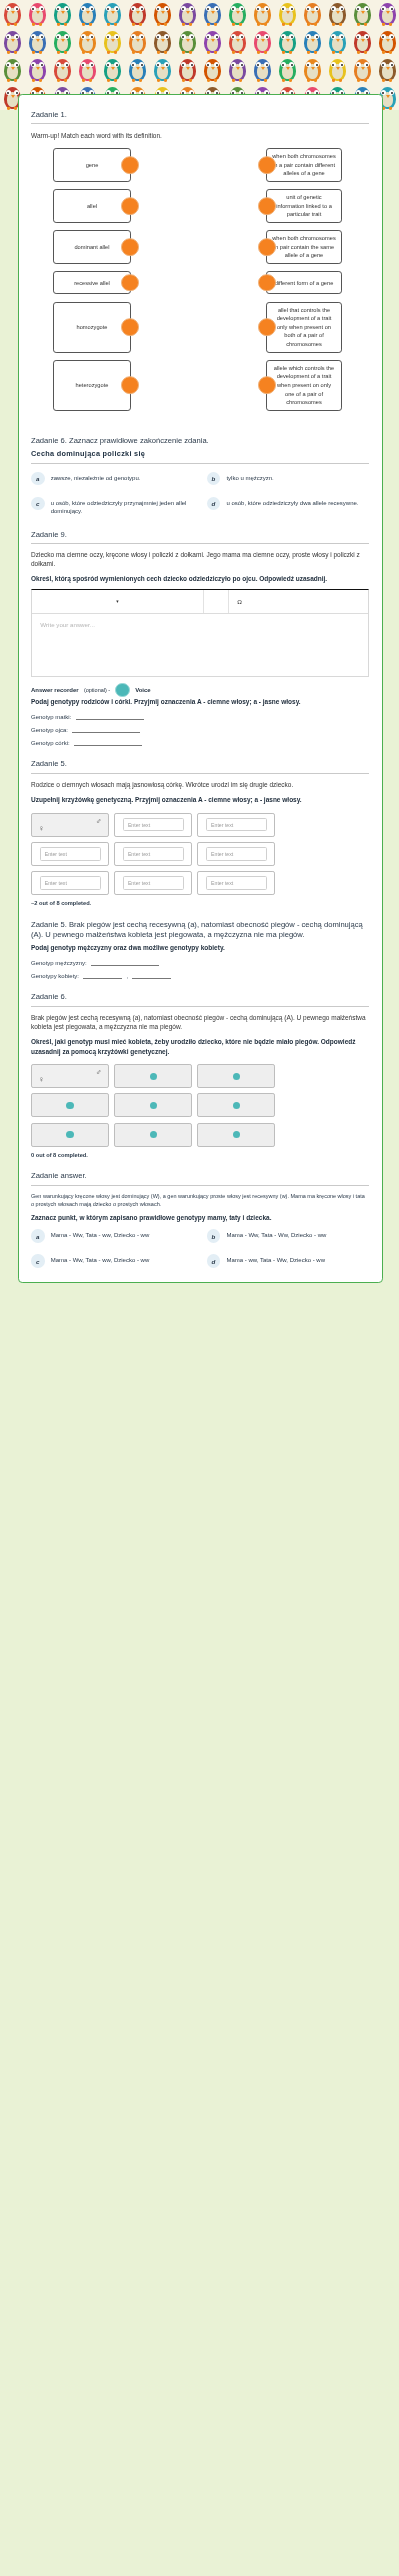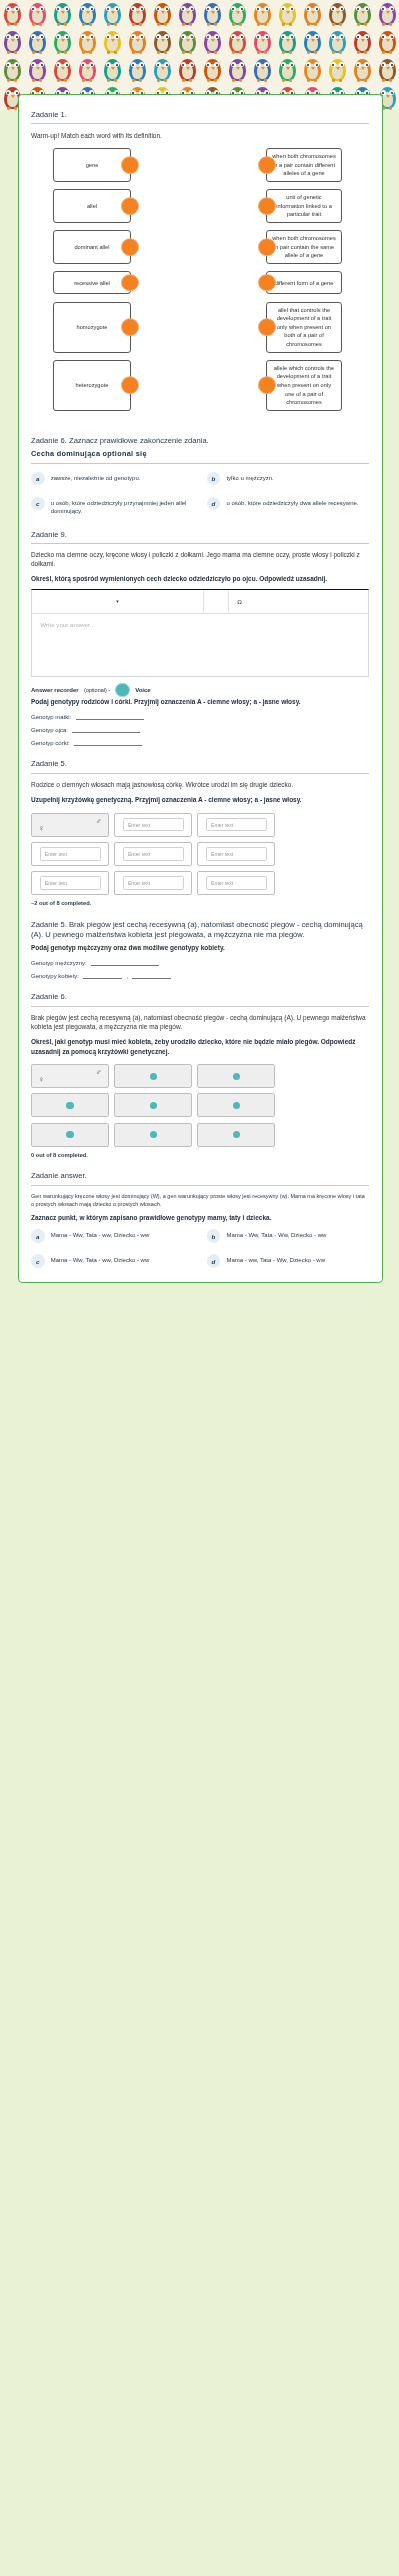--- a/index.html
+++ b/index.html
@@ -862,21 +862,21 @@
           <span class="dot right-edge"></span>
         </div>
         <div class="m-right">
           <span class="dot left-edge"></span>
           <span>allele which controls the development of a trait when present on only one of a pair of chromosomes</span>
         </div>
       </div>
     </div>
 
   <div class="task-title">Zadanie 6. Zaznacz prawidłowe zakończenie zdania.</div>
-  <div class="bold-display">Cecha dominująca optional się</div>
+  <div class="bold-display">Cecha dominująca policzki się</div>
   <hr class="hr">
   <div class="mc-grid" id="task2-options">
       <div class="mc-opt">
         <span class="mc-letter">a</span>
         <span class="mc-text">zawsze, niezależnie od genotypu.</span>
       </div>
       <div class="mc-opt">
         <span class="mc-letter">b</span>
         <span class="mc-text">tylko u mężczyzn.</span>
       </div>

